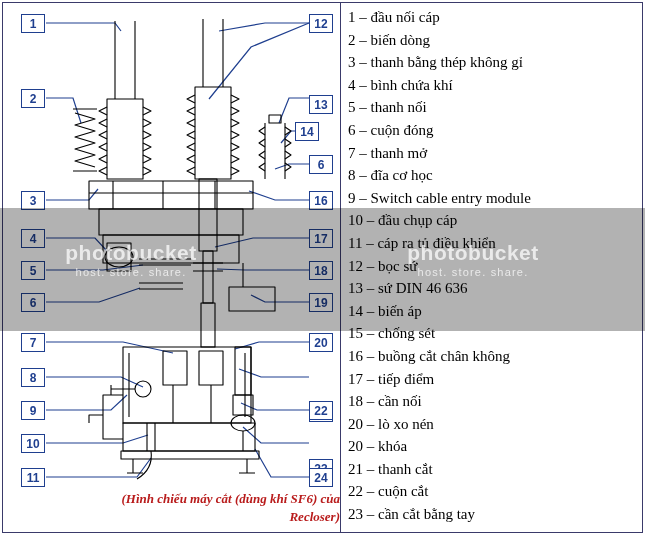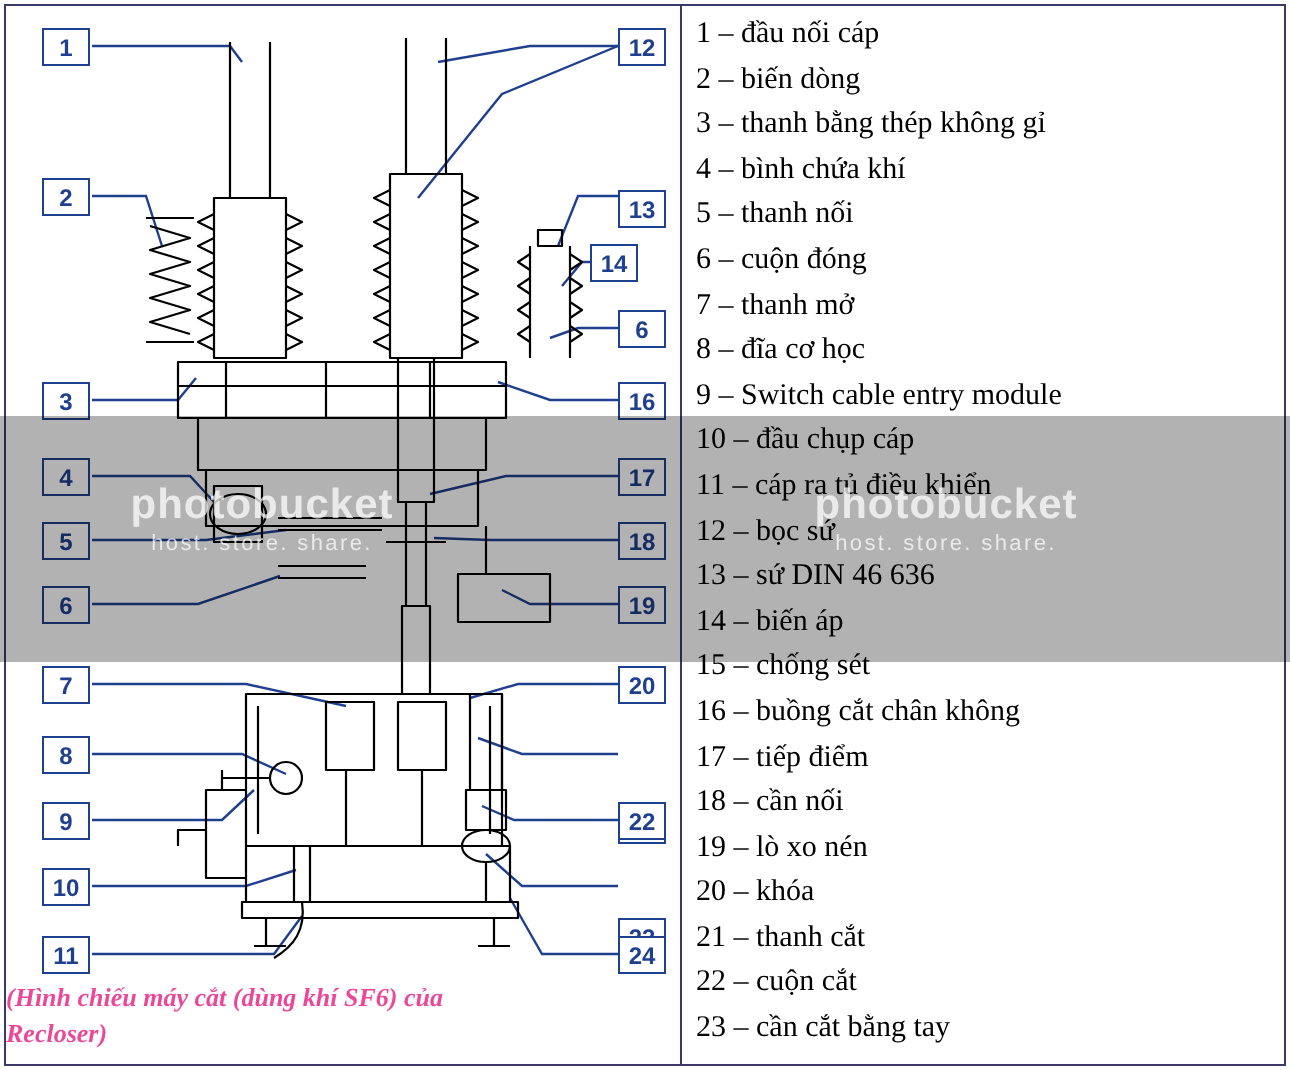--- a/index.html
+++ b/index.html
@@ -47,27 +47,27 @@
   #diagram svg {
     position: absolute;
     left: 0;
     top: 0;
   }
   .caption {
     position: absolute;
     left: 0;
     top: 487px;
     width: 337px;
-    text-align: left;
+    text-align: right;
     font-family: "Liberation Serif", serif;
     font-style: italic;
     font-weight: bold;
     font-size: 13px;
     line-height: 18px;
-    color: #ec4899;
+    color: #b91c1c;
   }
   
   .callout {
     position: absolute;
     width: 24px;
     height: 19px;
     border: 1px solid #1f3f8f;
     background: #ffffff;
     color: #1f3f8f;
     font-family: "Liberation Sans", sans-serif;
@@ -293,21 +293,21 @@
     <div class="legend-item">9 – Switch cable entry module</div>
     <div class="legend-item">10 – đầu chụp cáp</div>
     <div class="legend-item">11 – cáp ra tủ điều khiển</div>
     <div class="legend-item">12 – bọc sứ</div>
     <div class="legend-item">13 – sứ DIN 46 636</div>
     <div class="legend-item">14 – biến áp</div>
     <div class="legend-item">15 – chống sét</div>
     <div class="legend-item">16 – buồng cắt chân không</div>
     <div class="legend-item">17 – tiếp điểm</div>
     <div class="legend-item">18 – cần nối</div>
-    <div class="legend-item">19 – lò xo nén</div>
+    <div class="legend-item">20 – lò xo nén</div>
     <div class="legend-item">20 – khóa</div>
     <div class="legend-item">21 – thanh cắt</div>
     <div class="legend-item">22 – cuộn cắt</div>
     <div class="legend-item">23 – cần cắt bằng tay</div>
   </div>
 
   <div class="wm-band b1"></div>
 
   <div class="wm" style="left:36px; top:240px; width:190px;">
     <div class="big">photobucket</div>

